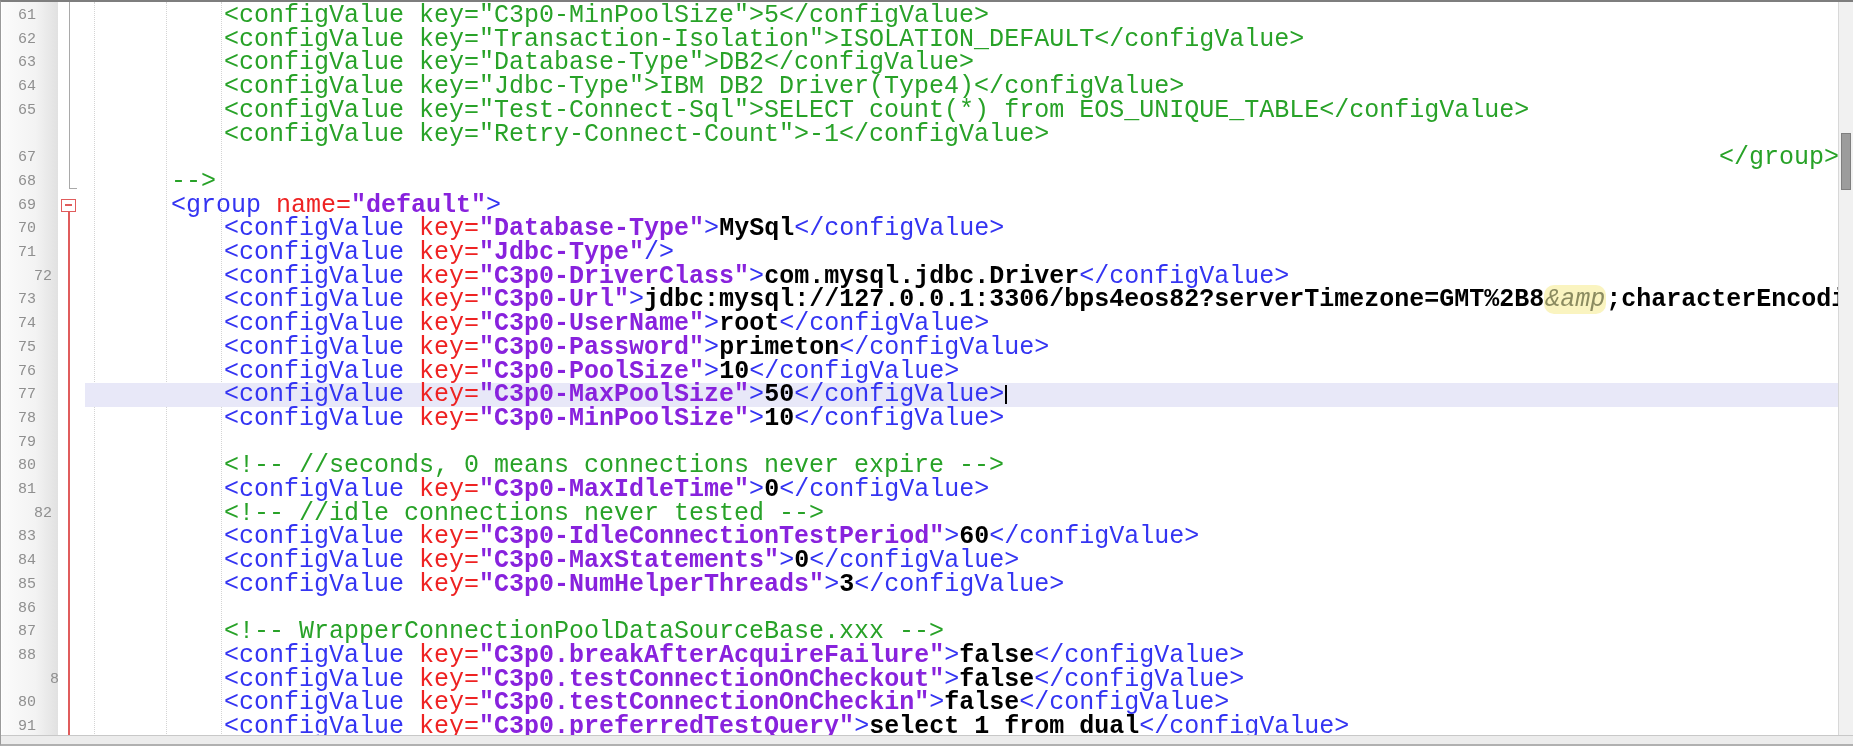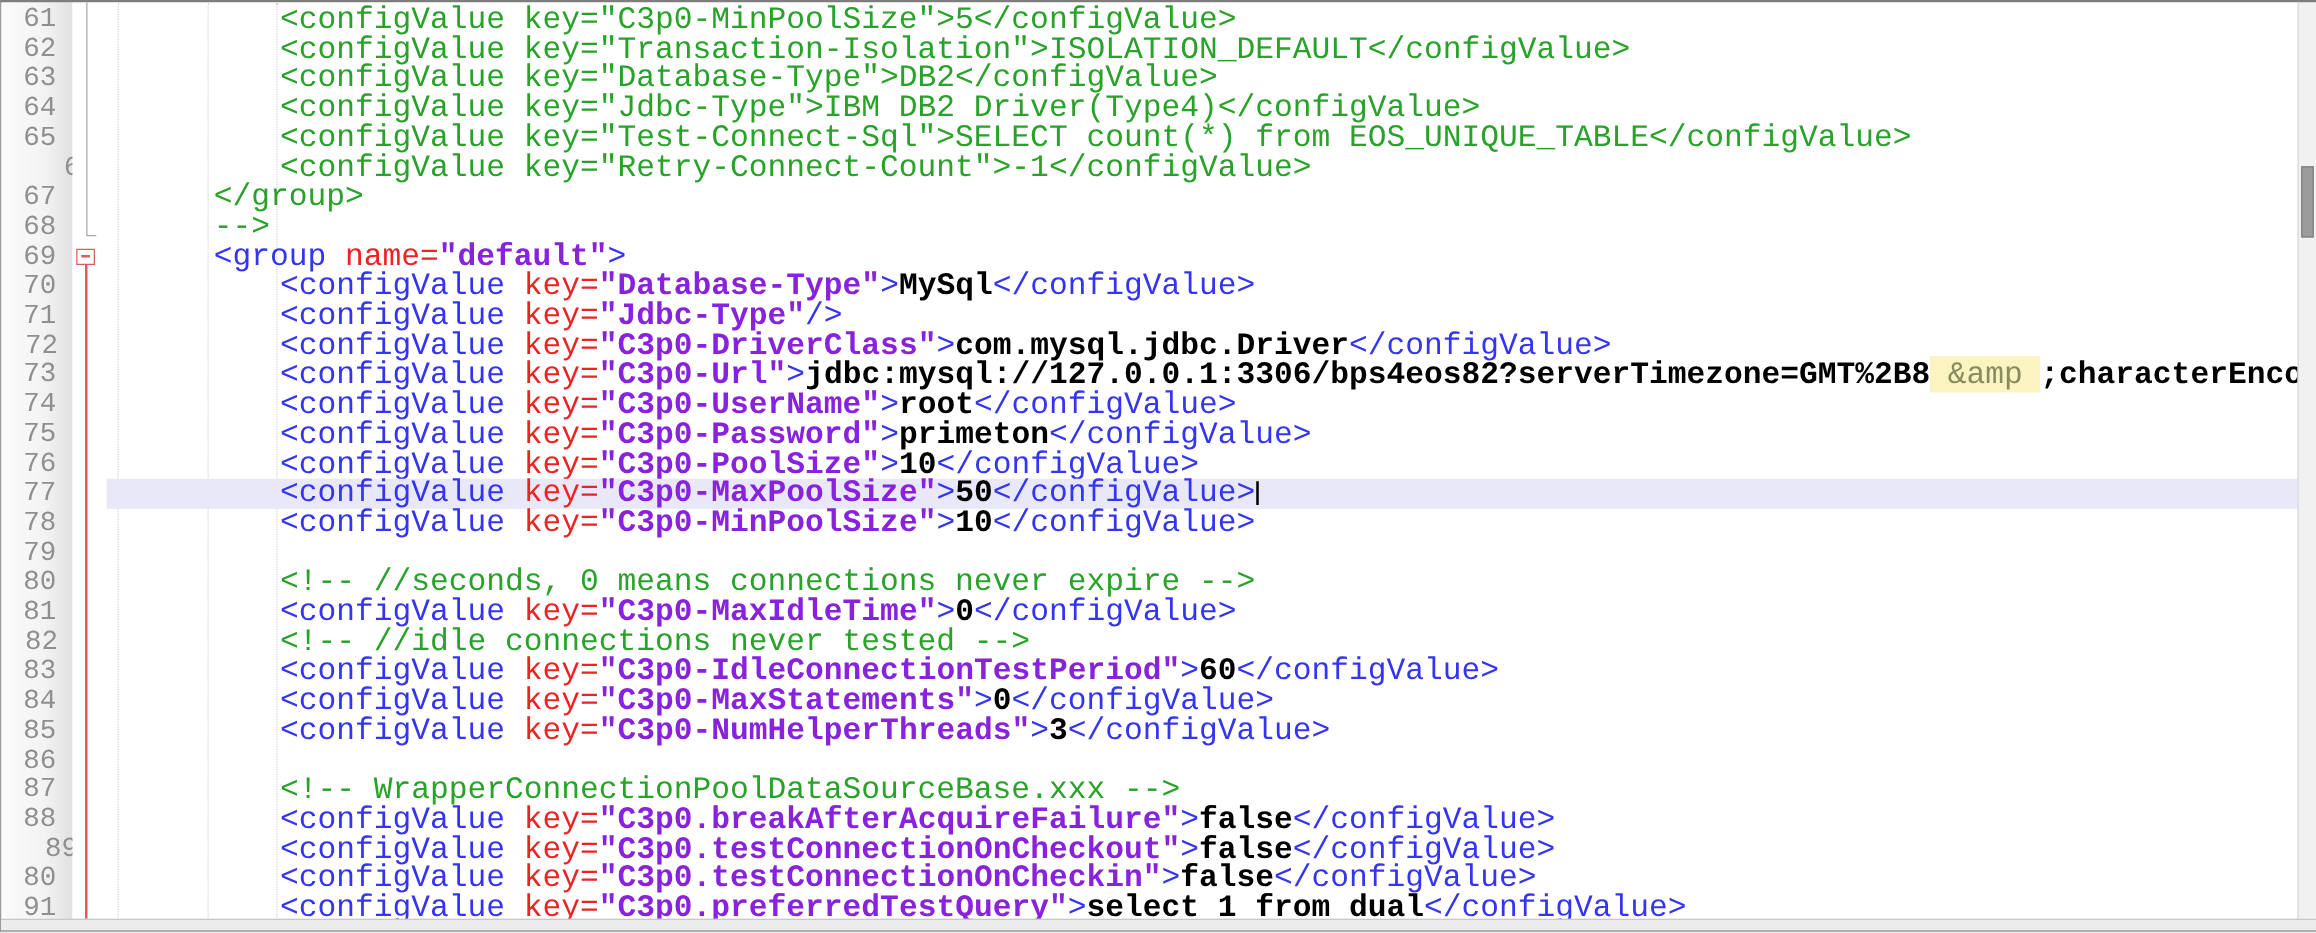--- a/index.html
+++ b/index.html
@@ -18,23 +18,23 @@
     border-bottom: 2px solid #b0b0b0;
     border-left: 1px solid #9a9a9a;
   }
   
   .gutter {
     position: absolute; left: 1px; top: 0; bottom: 8px; width: 56px;
     background: linear-gradient(to right, #fbfbfb 0%, #f3f3f3 60%, #e1e1e1 100%);
     z-index: 3;
   }
   .lnum {
-    position: absolute; left: 2px; right: 13px; height: 23.7px;
-    line-height: 23.7px; text-align: right;
-    font-size: 22px; color: var(--line-number, #8f8f8f);
+    position: absolute; left: 16px; right: 13px; height: 23.7px;
+    line-height: 23.7px; text-align: left;
+    font-size: 15px; color: var(--line-number, #8f8f8f);
   }
   
   .foldcol {
     position: absolute; left: 57px; top: 0; bottom: 8px; width: 27px;
     background: #ffffff; z-index: 3;
   }
   .fold-line-gray { position: absolute; left: 11px; top: 0; width: 1px; background: var(--fold-line, #a9a9a9); }
   .fold-tick     { position: absolute; left: 11px; width: 8px; height: 1px; background: var(--fold-line, #a9a9a9); }
   .fold-box {
     position: absolute; left: 3px; width: 15px; height: 13px;
@@ -63,21 +63,21 @@
   .ind0 { padding-left: 0; }
   .ind1 { padding-left: 86px; }
   .ind2 { padding-left: 139px; }
   .tk-tag     { color: var(--tag, #3434f2); }
   .tk-attr    { color: var(--attribute, #ee2222); }
   .tk-val     { color: var(--attr-value, #8822dd); font-weight: bold; }
   .tk-text    { color: var(--text-content, #000000); font-weight: bold; }
   .tk-comment { color: var(--comment, #28a228); }
   .tk-entity  {
     color: var(--entity, #8b8b60); background: var(--entity-bg, #faf4c0);
-    padding: 0 14px;
+    font-style: italic; padding: 0 1px; border-radius: 10px;
   }
   .cursor {
     display: inline-block; width: 2px; height: 19px;
     background: #000; vertical-align: middle; margin-left: 1px;
   }
   
   .vscroll {
     position: absolute; right: 0; top: 0; bottom: 8px; width: 14px;
     background: #f1f1f1; border-left: 1px solid #d8d8d8; z-index: 5;
   }
@@ -142,21 +142,21 @@
     <div class="guide" style="left:9px"></div>
     <div class="guide" style="left:81px"></div>
     <div class="guide" style="left:136px"></div>
     <div>
         <div class="line ind2" style="top: 2px;"><span class="tk-comment">&lt;configValue key="C3p0-MinPoolSize"&gt;5&lt;/configValue&gt;</span></div>
         <div class="line ind2" style="top: 25.7px;"><span class="tk-comment">&lt;configValue key="Transaction-Isolation"&gt;ISOLATION_DEFAULT&lt;/configValue&gt;</span></div>
         <div class="line ind2" style="top: 49.4px;"><span class="tk-comment">&lt;configValue key="Database-Type"&gt;DB2&lt;/configValue&gt;</span></div>
         <div class="line ind2" style="top: 73.1px;"><span class="tk-comment">&lt;configValue key="Jdbc-Type"&gt;IBM DB2 Driver(Type4)&lt;/configValue&gt;</span></div>
         <div class="line ind2" style="top: 96.8px;"><span class="tk-comment">&lt;configValue key="Test-Connect-Sql"&gt;SELECT count(*) from EOS_UNIQUE_TABLE&lt;/configValue&gt;</span></div>
         <div class="line ind2" style="top: 120.5px;"><span class="tk-comment">&lt;configValue key="Retry-Connect-Count"&gt;-1&lt;/configValue&gt;</span></div>
-        <div class="line ind1" style="top: 144.2px;"><span class="tk-comment">&lt;/group&gt;</span></div>
+        <div class="line ind1" style="top: 144.2px; text-align: right;"><span class="tk-comment">&lt;/group&gt;</span></div>
         <div class="line ind1" style="top: 167.9px;"><span class="tk-comment">--&gt;</span></div>
         <div class="line ind1" style="top: 191.6px;"><span class="tk-tag">&lt;group </span><span class="tk-attr">name=</span><span class="tk-val">"default"</span><span class="tk-tag">&gt;</span></div>
         <div class="line ind2" style="top: 215.3px;"><span class="tk-tag">&lt;configValue </span><span class="tk-attr">key=</span><span class="tk-val">"Database-Type"</span><span class="tk-tag">&gt;</span><span class="tk-text">MySql</span><span class="tk-tag">&lt;/configValue&gt;</span></div>
         <div class="line ind2" style="top: 239px;"><span class="tk-tag">&lt;configValue </span><span class="tk-attr">key=</span><span class="tk-val">"Jdbc-Type"</span><span class="tk-tag">/&gt;</span></div>
         <div class="line ind2" style="top: 262.7px;"><span class="tk-tag">&lt;configValue </span><span class="tk-attr">key=</span><span class="tk-val">"C3p0-DriverClass"</span><span class="tk-tag">&gt;</span><span class="tk-text">com.mysql.jdbc.Driver</span><span class="tk-tag">&lt;/configValue&gt;</span></div>
         <div class="line ind2" style="top: 286.4px;"><span class="tk-tag">&lt;configValue </span><span class="tk-attr">key=</span><span class="tk-val">"C3p0-Url"</span><span class="tk-tag">&gt;</span><span class="tk-text">jdbc:mysql://127.0.0.1:3306/bps4eos82?serverTimezone=GMT%2B8</span><span class="tk-entity">&amp;amp</span><span class="tk-text">;characterEncoding=utf8</span><span class="tk-tag">&lt;/configValue&gt;</span></div>
         <div class="line ind2" style="top: 310.1px;"><span class="tk-tag">&lt;configValue </span><span class="tk-attr">key=</span><span class="tk-val">"C3p0-UserName"</span><span class="tk-tag">&gt;</span><span class="tk-text">root</span><span class="tk-tag">&lt;/configValue&gt;</span></div>
         <div class="line ind2" style="top: 333.8px;"><span class="tk-tag">&lt;configValue </span><span class="tk-attr">key=</span><span class="tk-val">"C3p0-Password"</span><span class="tk-tag">&gt;</span><span class="tk-text">primeton</span><span class="tk-tag">&lt;/configValue&gt;</span></div>
         <div class="line ind2" style="top: 357.5px;"><span class="tk-tag">&lt;configValue </span><span class="tk-attr">key=</span><span class="tk-val">"C3p0-PoolSize"</span><span class="tk-tag">&gt;</span><span class="tk-text">10</span><span class="tk-tag">&lt;/configValue&gt;</span></div>
         <div class="line ind2 current" style="top: 381.2px;"><span class="tk-tag">&lt;configValue </span><span class="tk-attr">key=</span><span class="tk-val">"C3p0-MaxPoolSize"</span><span class="tk-tag">&gt;</span><span class="tk-text">50</span><span class="tk-tag">&lt;/configValue&gt;</span><span class="cursor"></span></div>

